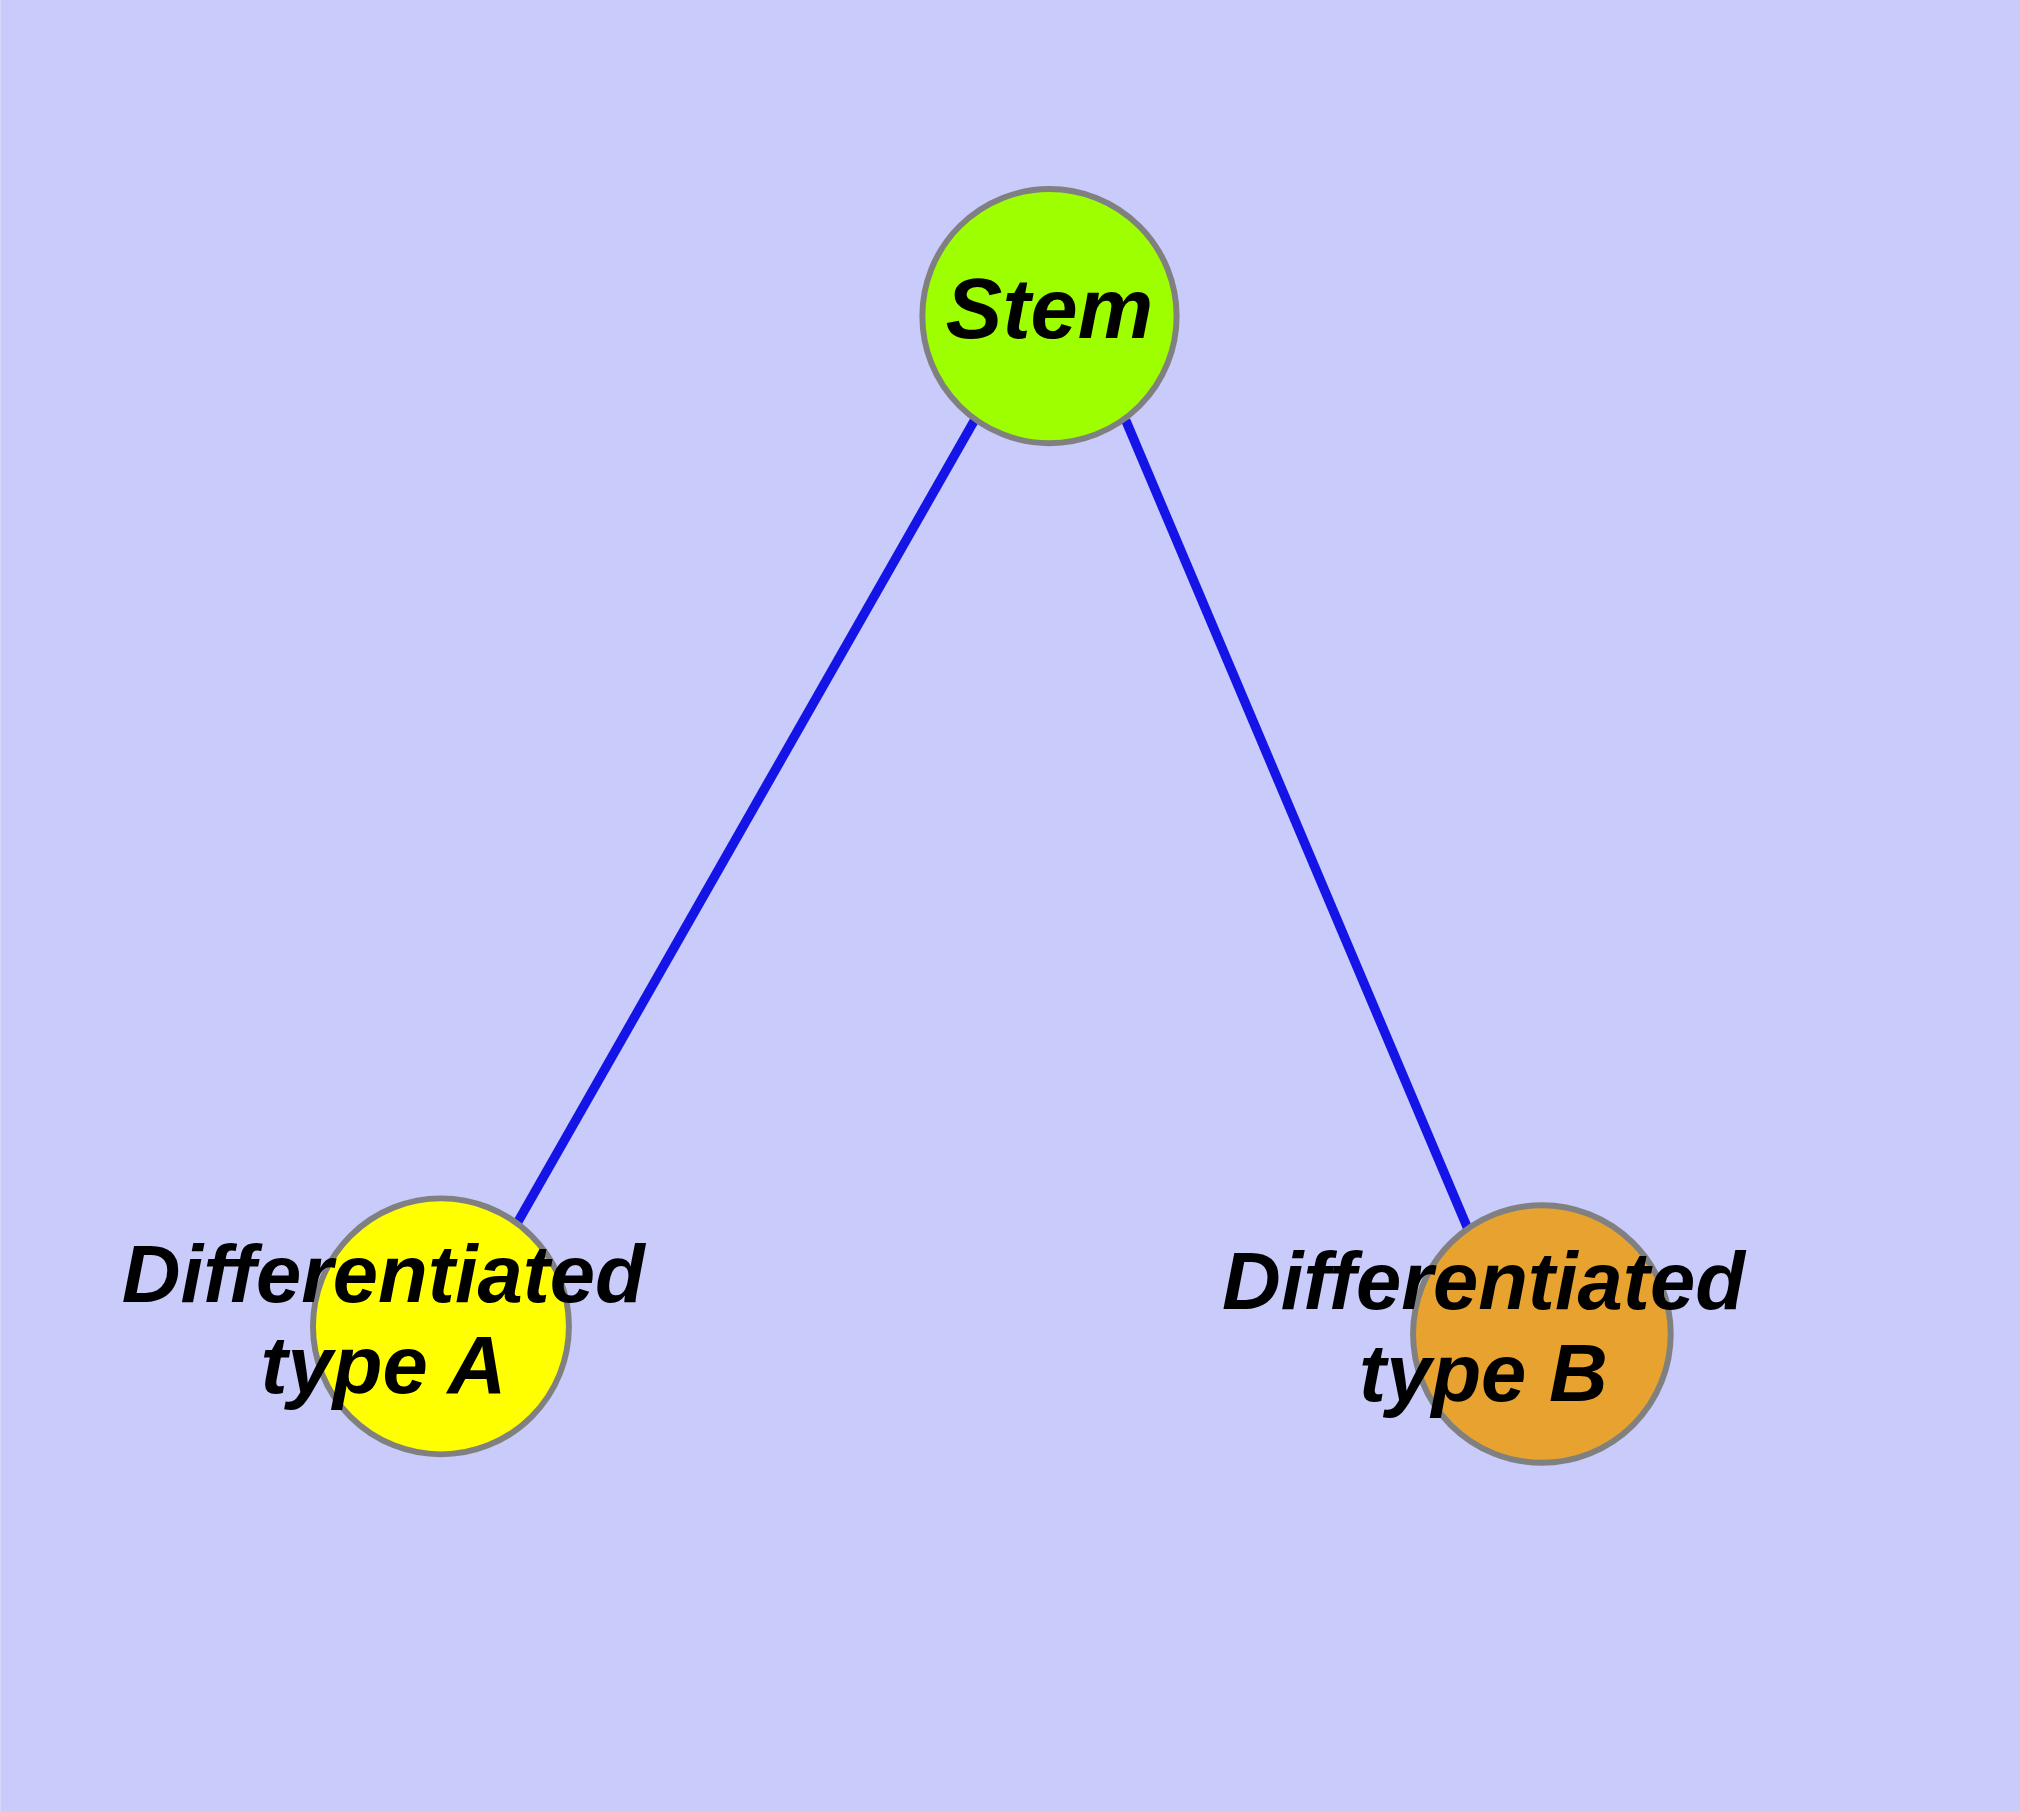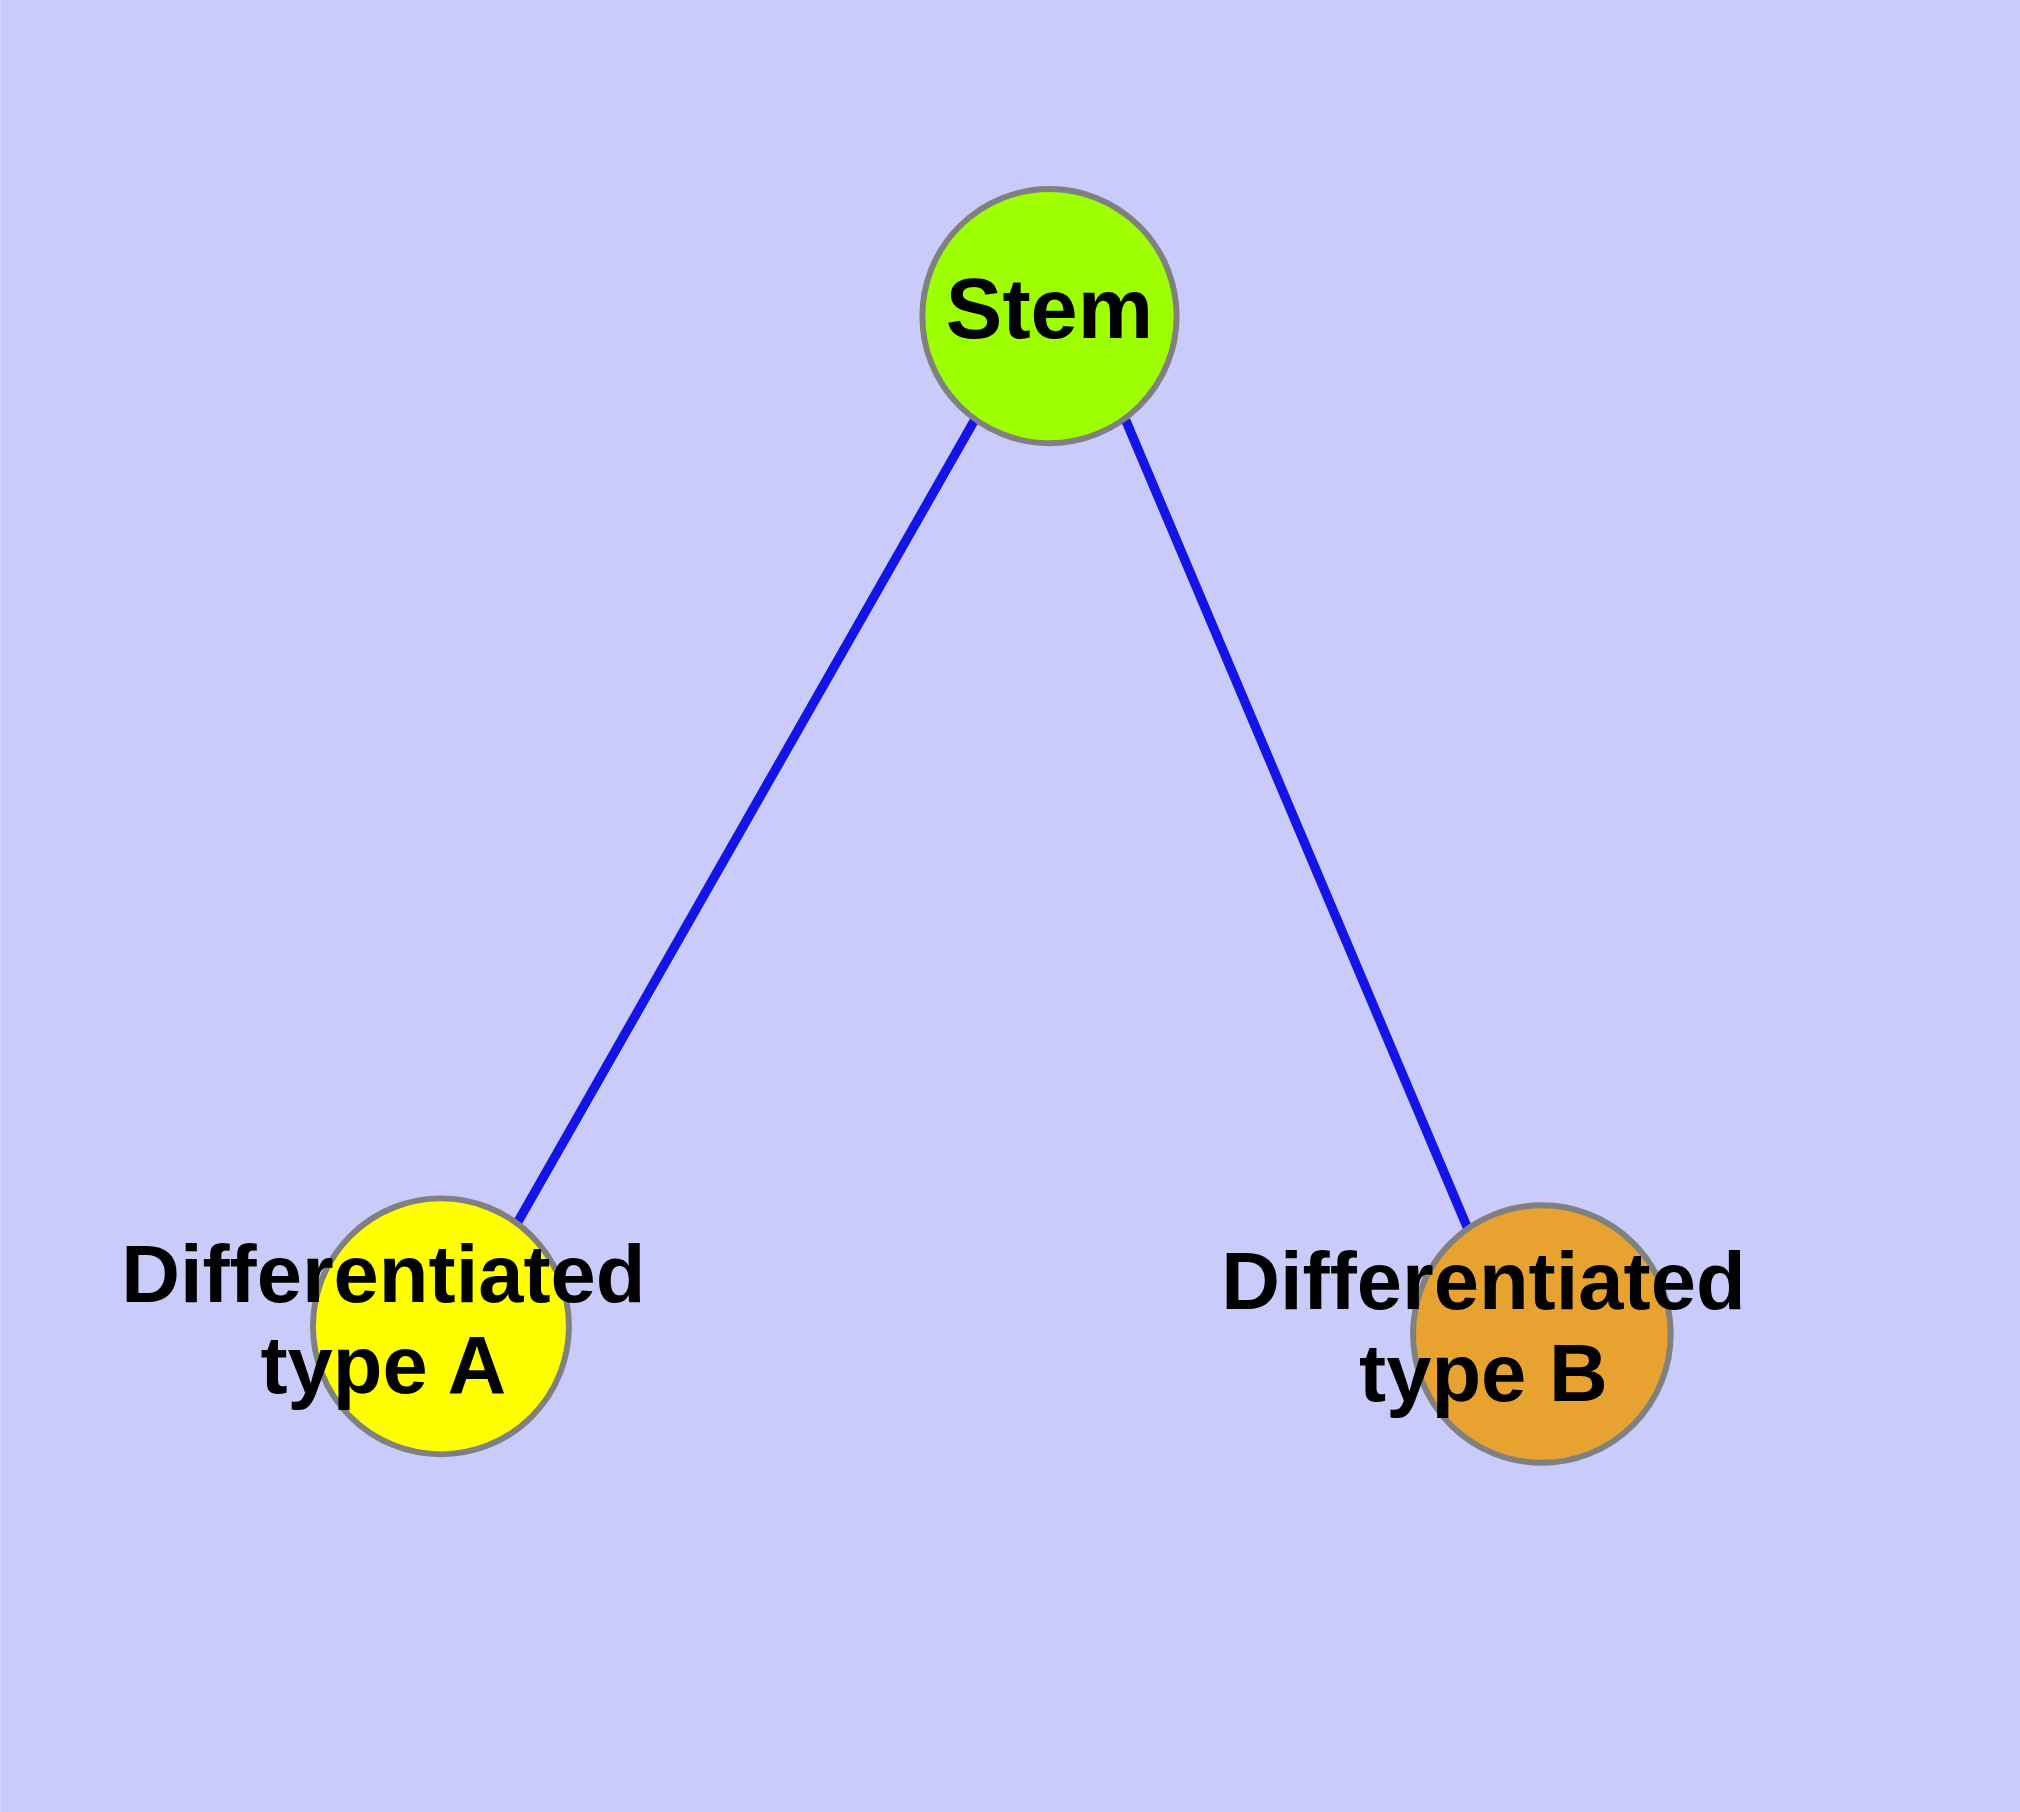--- a/index.html
+++ b/index.html
@@ -7,20 +7,21 @@
     margin: 0;
     padding: 0;
     background: #ffffff;
   }
   #canvas {
     position: relative;
     width: 2021px;
     height: 1812px;
     overflow: hidden;
     font-family: "Liberation Sans", "DejaVu Sans", sans-serif;
+    font-style: italic;
   }
   #graph-svg {
     position: absolute;
     left: 0;
     top: 0;
     width: 2021px;
     height: 1812px;
     display: block;
   }
   .node-label {

